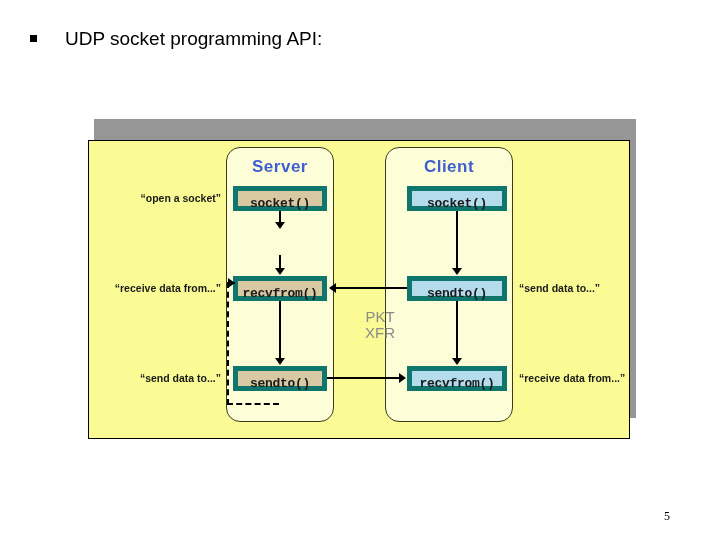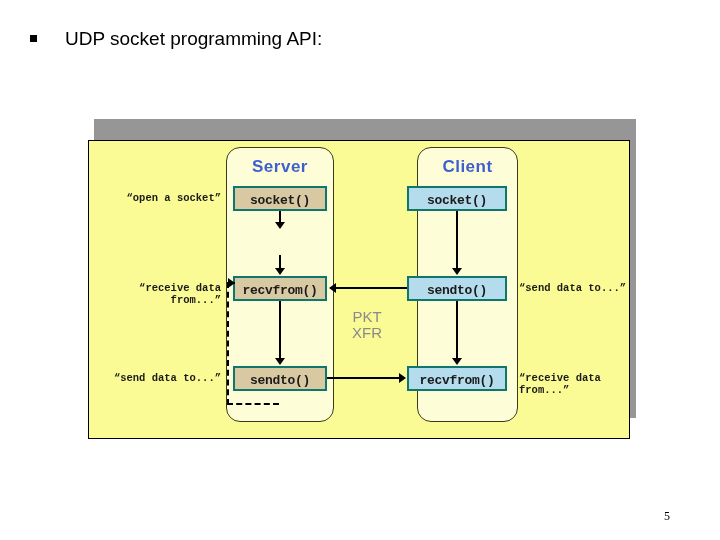--- a/index.html
+++ b/index.html
@@ -69,23 +69,23 @@
     border-radius: 14px;
     box-sizing: border-box;
   }
   #server-lane {
     left: 137px;
     top: 6px;
     width: 108px;
     height: 275px;
   }
   #client-lane {
-    left: 328px;
+    left: 296px;
     top: 6px;
-    width: 101px;
+    width: 128px;
     height: 275px;
   }
 
   .lane-title {
     position: absolute;
     width: 100%;
     text-align: center;
     top: 9px;
     font-size: 17px;
     font-weight: bold;
@@ -93,21 +93,21 @@
     letter-spacing: .5px;
     font-family: "Liberation Sans", sans-serif;
   }
 
   
   .fn-box {
     position: absolute;
     height: 25px;
     line-height: 25px;
     text-align: center;
-    border: 2px solid #0f766e;
+    border: 5px solid #0f766e;
     box-sizing: border-box;
     font-family: "Liberation Mono", monospace;
     font-weight: bold;
     font-size: 13px;
     color: #1a1a1a;
     letter-spacing: -0.3px;
   }
   .fn-server { background: #d9c9a3; }
   .fn-client { background: #b4dcec; }
 
@@ -154,36 +154,37 @@
     position: absolute;
     border-top: 2px dashed #000000;
   }
 
   
   .annot {
     position: absolute;
     font-size: 10.5px;
     font-weight: bold;
     color: #1a1a1a;
-    font-family: Liberation Mono, monospace;
+    font-family: Liberation Sans, sans-serif;
     line-height: 12px;
   }
   .annot-left  { text-align: right; }
   .annot-right { text-align: left; }
 
   #pkt-xfr {
     position: absolute;
     left: 246px;
     top: 168px;
     width: 64px;
     text-align: center;
     font-size: 15px;
     color: #8a8a8a;
     line-height: 16px;
     font-family: "Liberation Sans", sans-serif;
+    padding-left: 13px;
   }
 
   
   #page-number {
     position: absolute;
     left: 664px;
     top: 509px;
     font-size: 12px;
     color: #000000;
     font-family: "Liberation Serif", serif;

